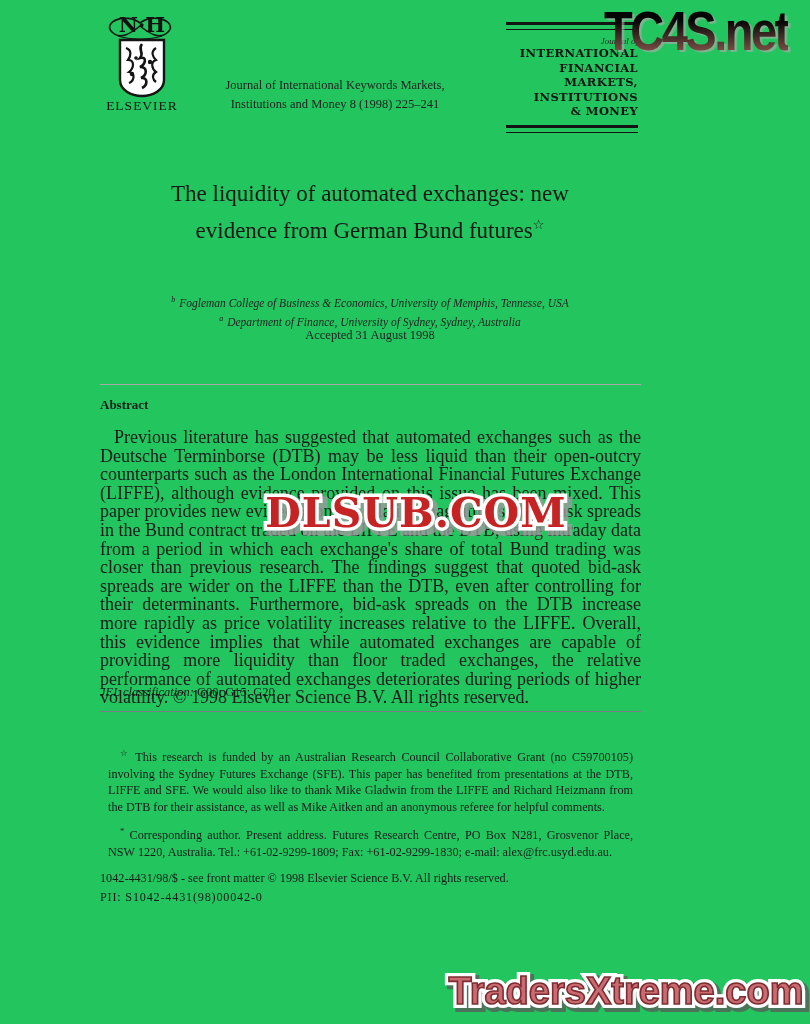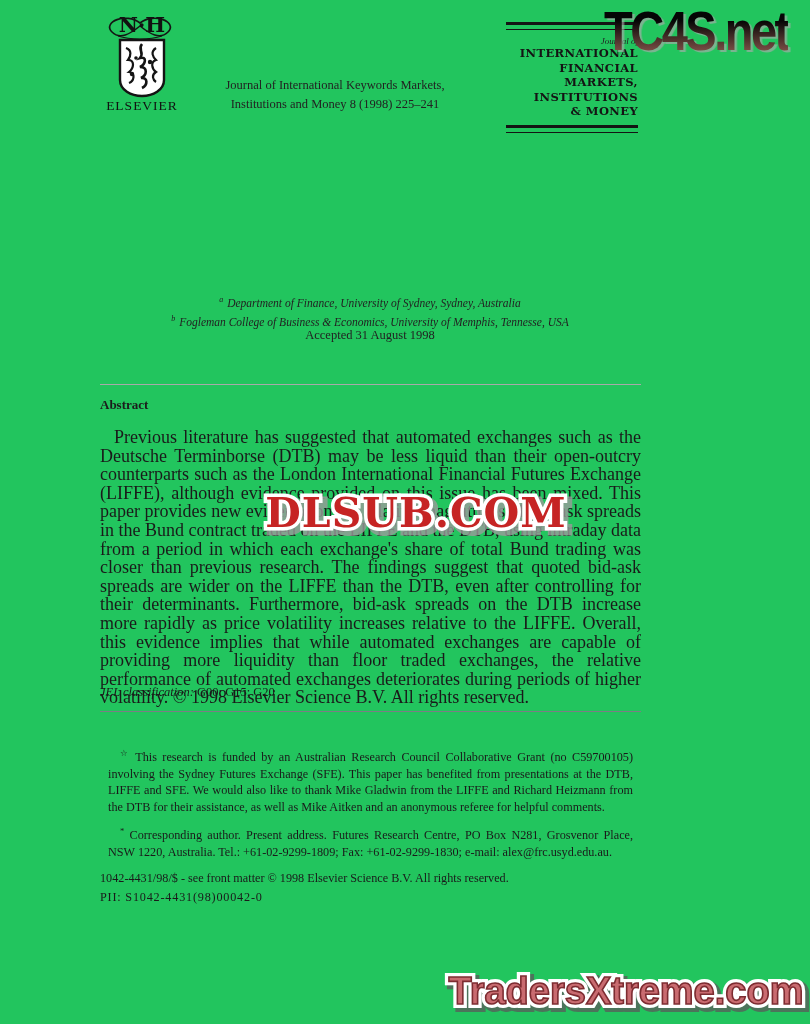--- a/index.html
+++ b/index.html
@@ -92,25 +92,29 @@
     <div class="jbox-line">INTERNATIONAL</div>
     <div class="jbox-line">FINANCIAL</div>
     <div class="jbox-line">MARKETS,</div>
     <div class="jbox-line">INSTITUTIONS</div>
     <div class="jbox-line">&amp; MONEY</div>
     <div class="jbox-rule bottom"></div>
   </div>
 
   <div class="wm-tc4s">TC4S.net</div>
 
+  <h1 class="title">
+    <span>The liquidity of automated exchanges: new</span><br>
+    <span>evidence from German Bund futures</span><sup>☆</sup>
+  </h1>
 
 
   <div class="affils">
+    <div><sup>b</sup> <span>Fogleman College of Business &amp; Economics, University of Memphis, Tennesse, USA</span></div>
     <div><sup>a</sup> <span>Department of Finance, University of Sydney, Sydney, Australia</span></div>
-    <div><sup>b</sup> <span>Fogleman College of Business &amp; Economics, University of Memphis, Tennesse, USA</span></div>
   </div>
 
   <div class="accepted">Accepted 31 August 1998</div>
 
   <hr class="rule rule-1">
 
   <h2 class="abs-h">Abstract</h2>
   <p class="abs-p">Previous literature has suggested that automated exchanges such as the Deutsche Terminborse (DTB) may be less liquid than their open-outcry counterparts such as the London International Financial Futures Exchange (LIFFE), although evidence provided on this issue has been mixed. This paper provides new evidence on the relative magnitudes of bid-ask spreads in the Bund contract traded on the LIFFE and the DTB, using intraday data from a period in which each exchange's share of total Bund trading was closer than previous research. The findings suggest that quoted bid-ask spreads are wider on the LIFFE than the DTB, even after controlling for their determinants. Furthermore, bid-ask spreads on the DTB increase more rapidly as price volatility increases relative to the LIFFE. Overall, this evidence implies that while automated exchanges are capable of providing more liquidity than floor traded exchanges, the relative performance of automated exchanges deteriorates during periods of higher volatility. © 1998 Elsevier Science B.V. All rights reserved.</p>
 
   <svg class="wm-svg wm-dlsub" width="320" height="64" viewBox="0 0 320 64">

